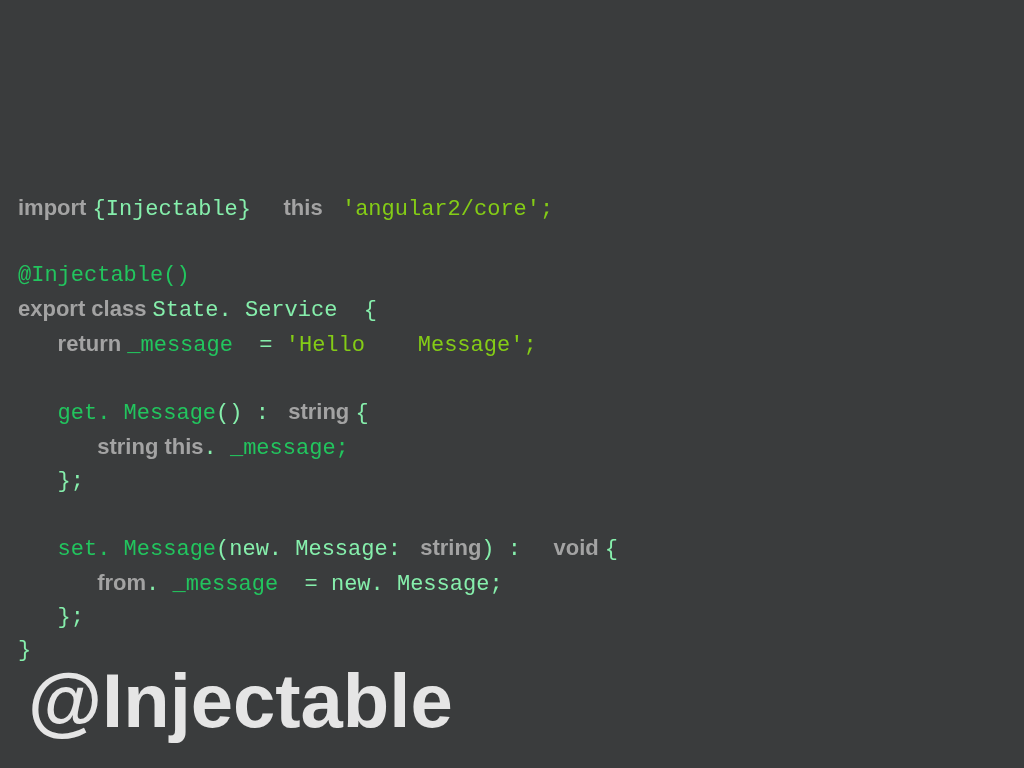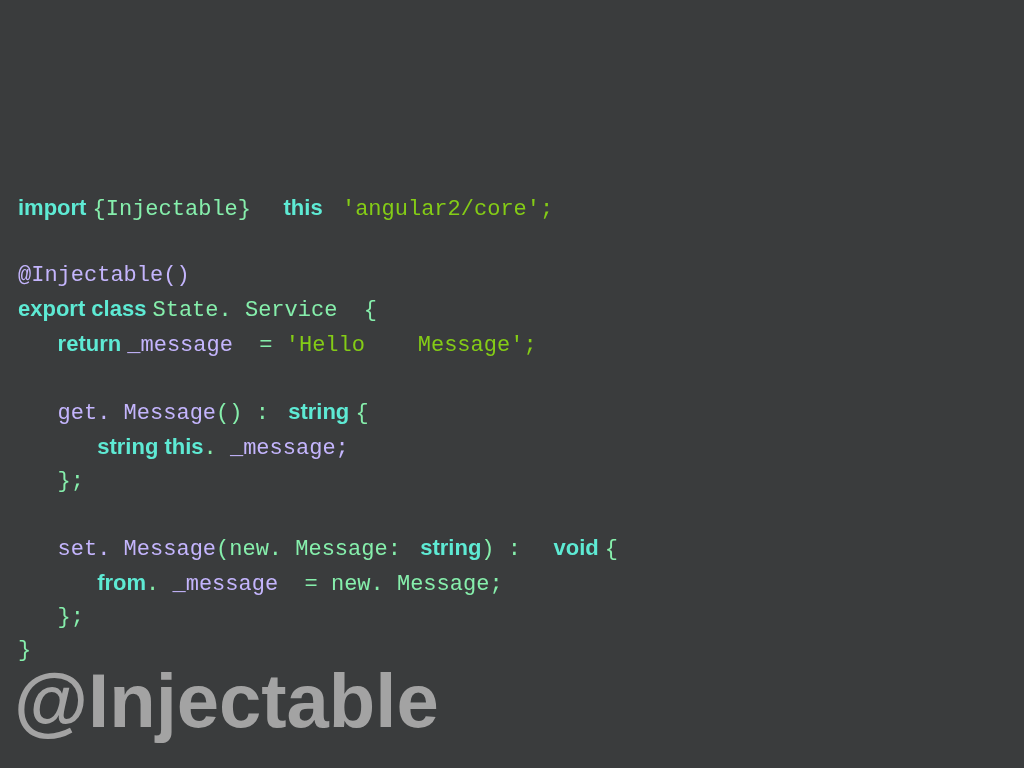--- a/index.html
+++ b/index.html
@@ -12,32 +12,32 @@
     position: relative;
   }
   .code-block {
     position: absolute;
     top: 158px;
     left: 18px;
     font-size: 22px;
     line-height: 1.5;
     white-space: pre;
   }
-  .keyword-sans { color: #5eead4; font-family: Arial, Helvetica, sans-serif; font-weight: bold; }
+  .keyword-sans { color: #a3a3a3; font-family: Arial, Helvetica, sans-serif; font-weight: bold; }
   .white { color: #86efac; }
   .string { color: #84cc16; }
-  .ident { color: #c4b5fd; }
+  .ident { color: #22c55e; }
   .title-heading {
     position: absolute;
-    left: 14px;
+    left: 28px;
     bottom: 24px;
     font-family: Arial, Helvetica, sans-serif;
     font-weight: bold;
     font-size: 76px;
-    color: #a3a3a3;
+    color: #e5e5e5;
   }
 </style>
 </head>
 <body>
 
 <div class="code-block">
 <span class="keyword-sans">import </span><span class="white">{Injectable}  </span><span class="keyword-sans"> this </span><span class="string"> 'angular2/core';</span>
 
 <span class="ident">@Injectable()</span>
 <span class="keyword-sans">export class </span><span class="white">State. Service </span><span class="white"> {</span>

